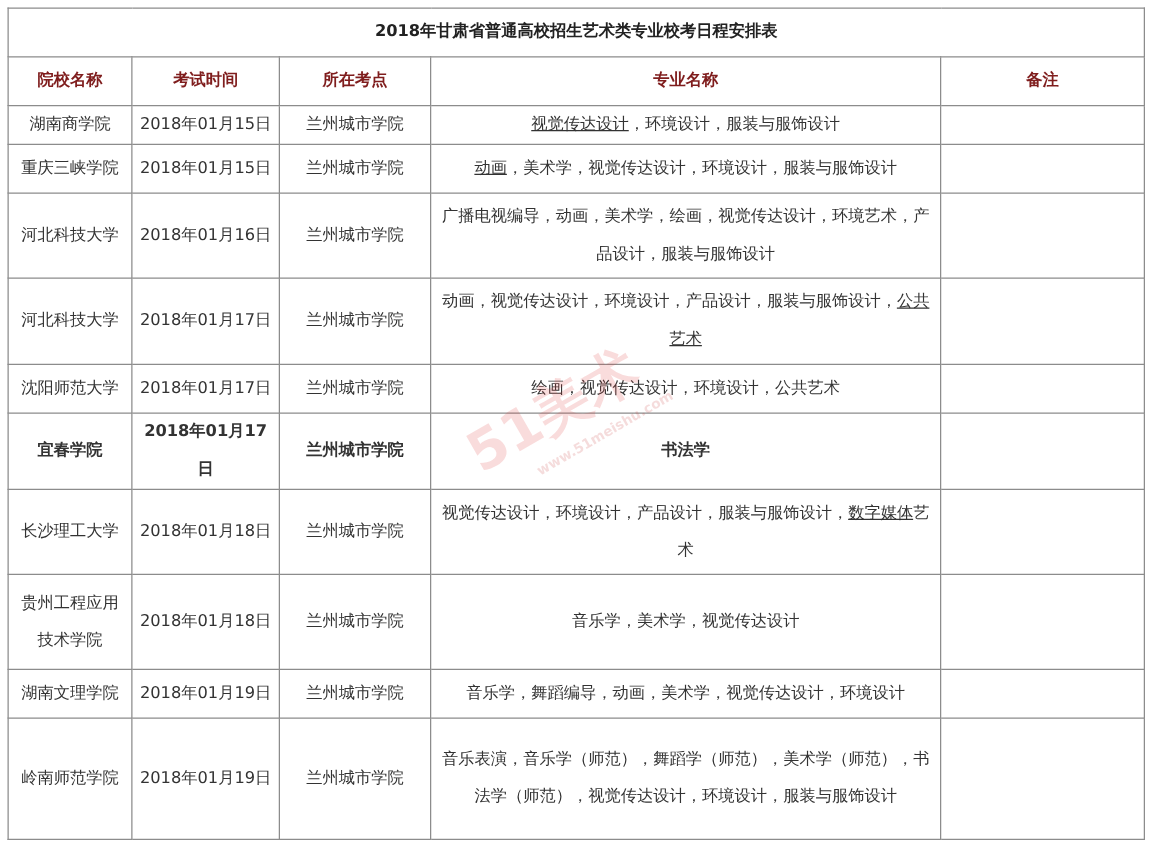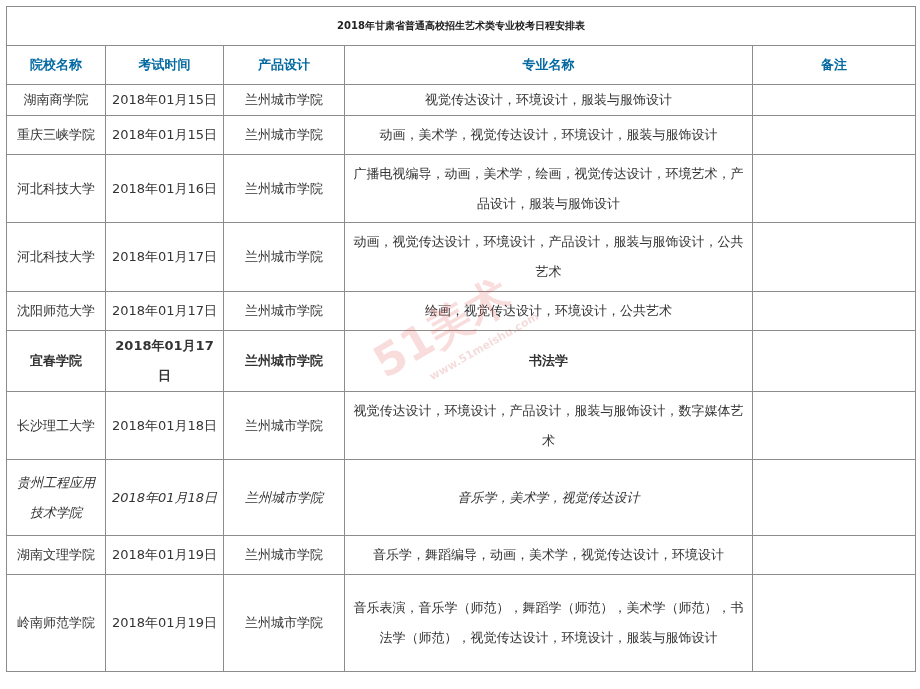--- a/index.html
+++ b/index.html
@@ -1,21 +1,21 @@
 <!DOCTYPE html>
 <html><head>
 <meta charset="utf-8">
 <style>
   html,body{margin:0;padding:0;background:#fff;}
   body{width:920px;height:689px;overflow:hidden;position:relative;font-family:"DejaVu Sans","Liberation Sans",sans-serif;color:#333;}
   table{position:absolute;left:6px;top:6px;width:909px;border-collapse:collapse;table-layout:fixed;font-size:13px;}
   td,th{border:1px solid #8c8c8c;text-align:center;vertical-align:middle;padding:0 4px;line-height:30px;}
-  .title td{height:38px;font-weight:bold;color:#222;font-size:10px;}
-  th{height:38px;font-weight:bold;color:#0369a1;}
-  .u{}
+  .title td{height:38px;font-weight:bold;color:#222;font-size:13px;}
+  th{height:38px;font-weight:bold;color:#7f1d1d;}
+  .u{text-decoration:underline;}
   .wm{position:absolute;left:370px;top:295px;transform:rotate(-30deg);color:rgba(220,60,60,0.18);font-size:44px;font-weight:bold;pointer-events:none;white-space:nowrap;}
   .wm small{font-size:11px;display:block;margin-left:40px;color:rgba(200,60,60,0.18);}
 </style>
 </head>
 <body>
 
 <table>
   <colgroup>
     <col style="width:99px">
       <col style="width:118px">
@@ -23,21 +23,21 @@
       <col style="width:408px">
       <col style="width:163px">
   </colgroup>
   <tbody>
       <tr class="title">
     <td colspan="5">2018年甘肃省普通高校招生艺术类专业校考日程安排表</td>
   </tr>
   <tr>
     <th>院校名称</th>
     <th>考试时间</th>
-    <th>产品设计</th>
+    <th>所在考点</th>
     <th>专业名称</th>
     <th>备注</th>
   </tr>
   </tbody>
     <tbody id="rows">
       <tr style="height: 24px;">
         <td>湖南商学院</td>
         <td>2018年01月15日</td>
         <td>兰州城市学院</td>
         <td><span class="u">视觉传达设计</span><span>，环境设计，服装与服饰设计</span></td>
@@ -78,21 +78,21 @@
         <td><span>书法学</span></td>
         <td></td>
       </tr>
       <tr style="height: 68px;">
         <td>长沙理工大学</td>
         <td>2018年01月18日</td>
         <td>兰州城市学院</td>
         <td><span>视觉传达设计，环境设计，产品设计，服装与服饰设计，</span><span class="u">数字媒体</span><span>艺术</span></td>
         <td></td>
       </tr>
-      <tr style="height: 76px; font-style: italic;">
+      <tr style="height: 76px;">
         <td>贵州工程应用技术学院</td>
         <td>2018年01月18日</td>
         <td>兰州城市学院</td>
         <td><span>音乐学，美术学，视觉传达设计</span></td>
         <td></td>
       </tr>
       <tr style="height: 39px; margin-left: 21px;">
         <td>湖南文理学院</td>
         <td>2018年01月19日</td>
         <td>兰州城市学院</td>

